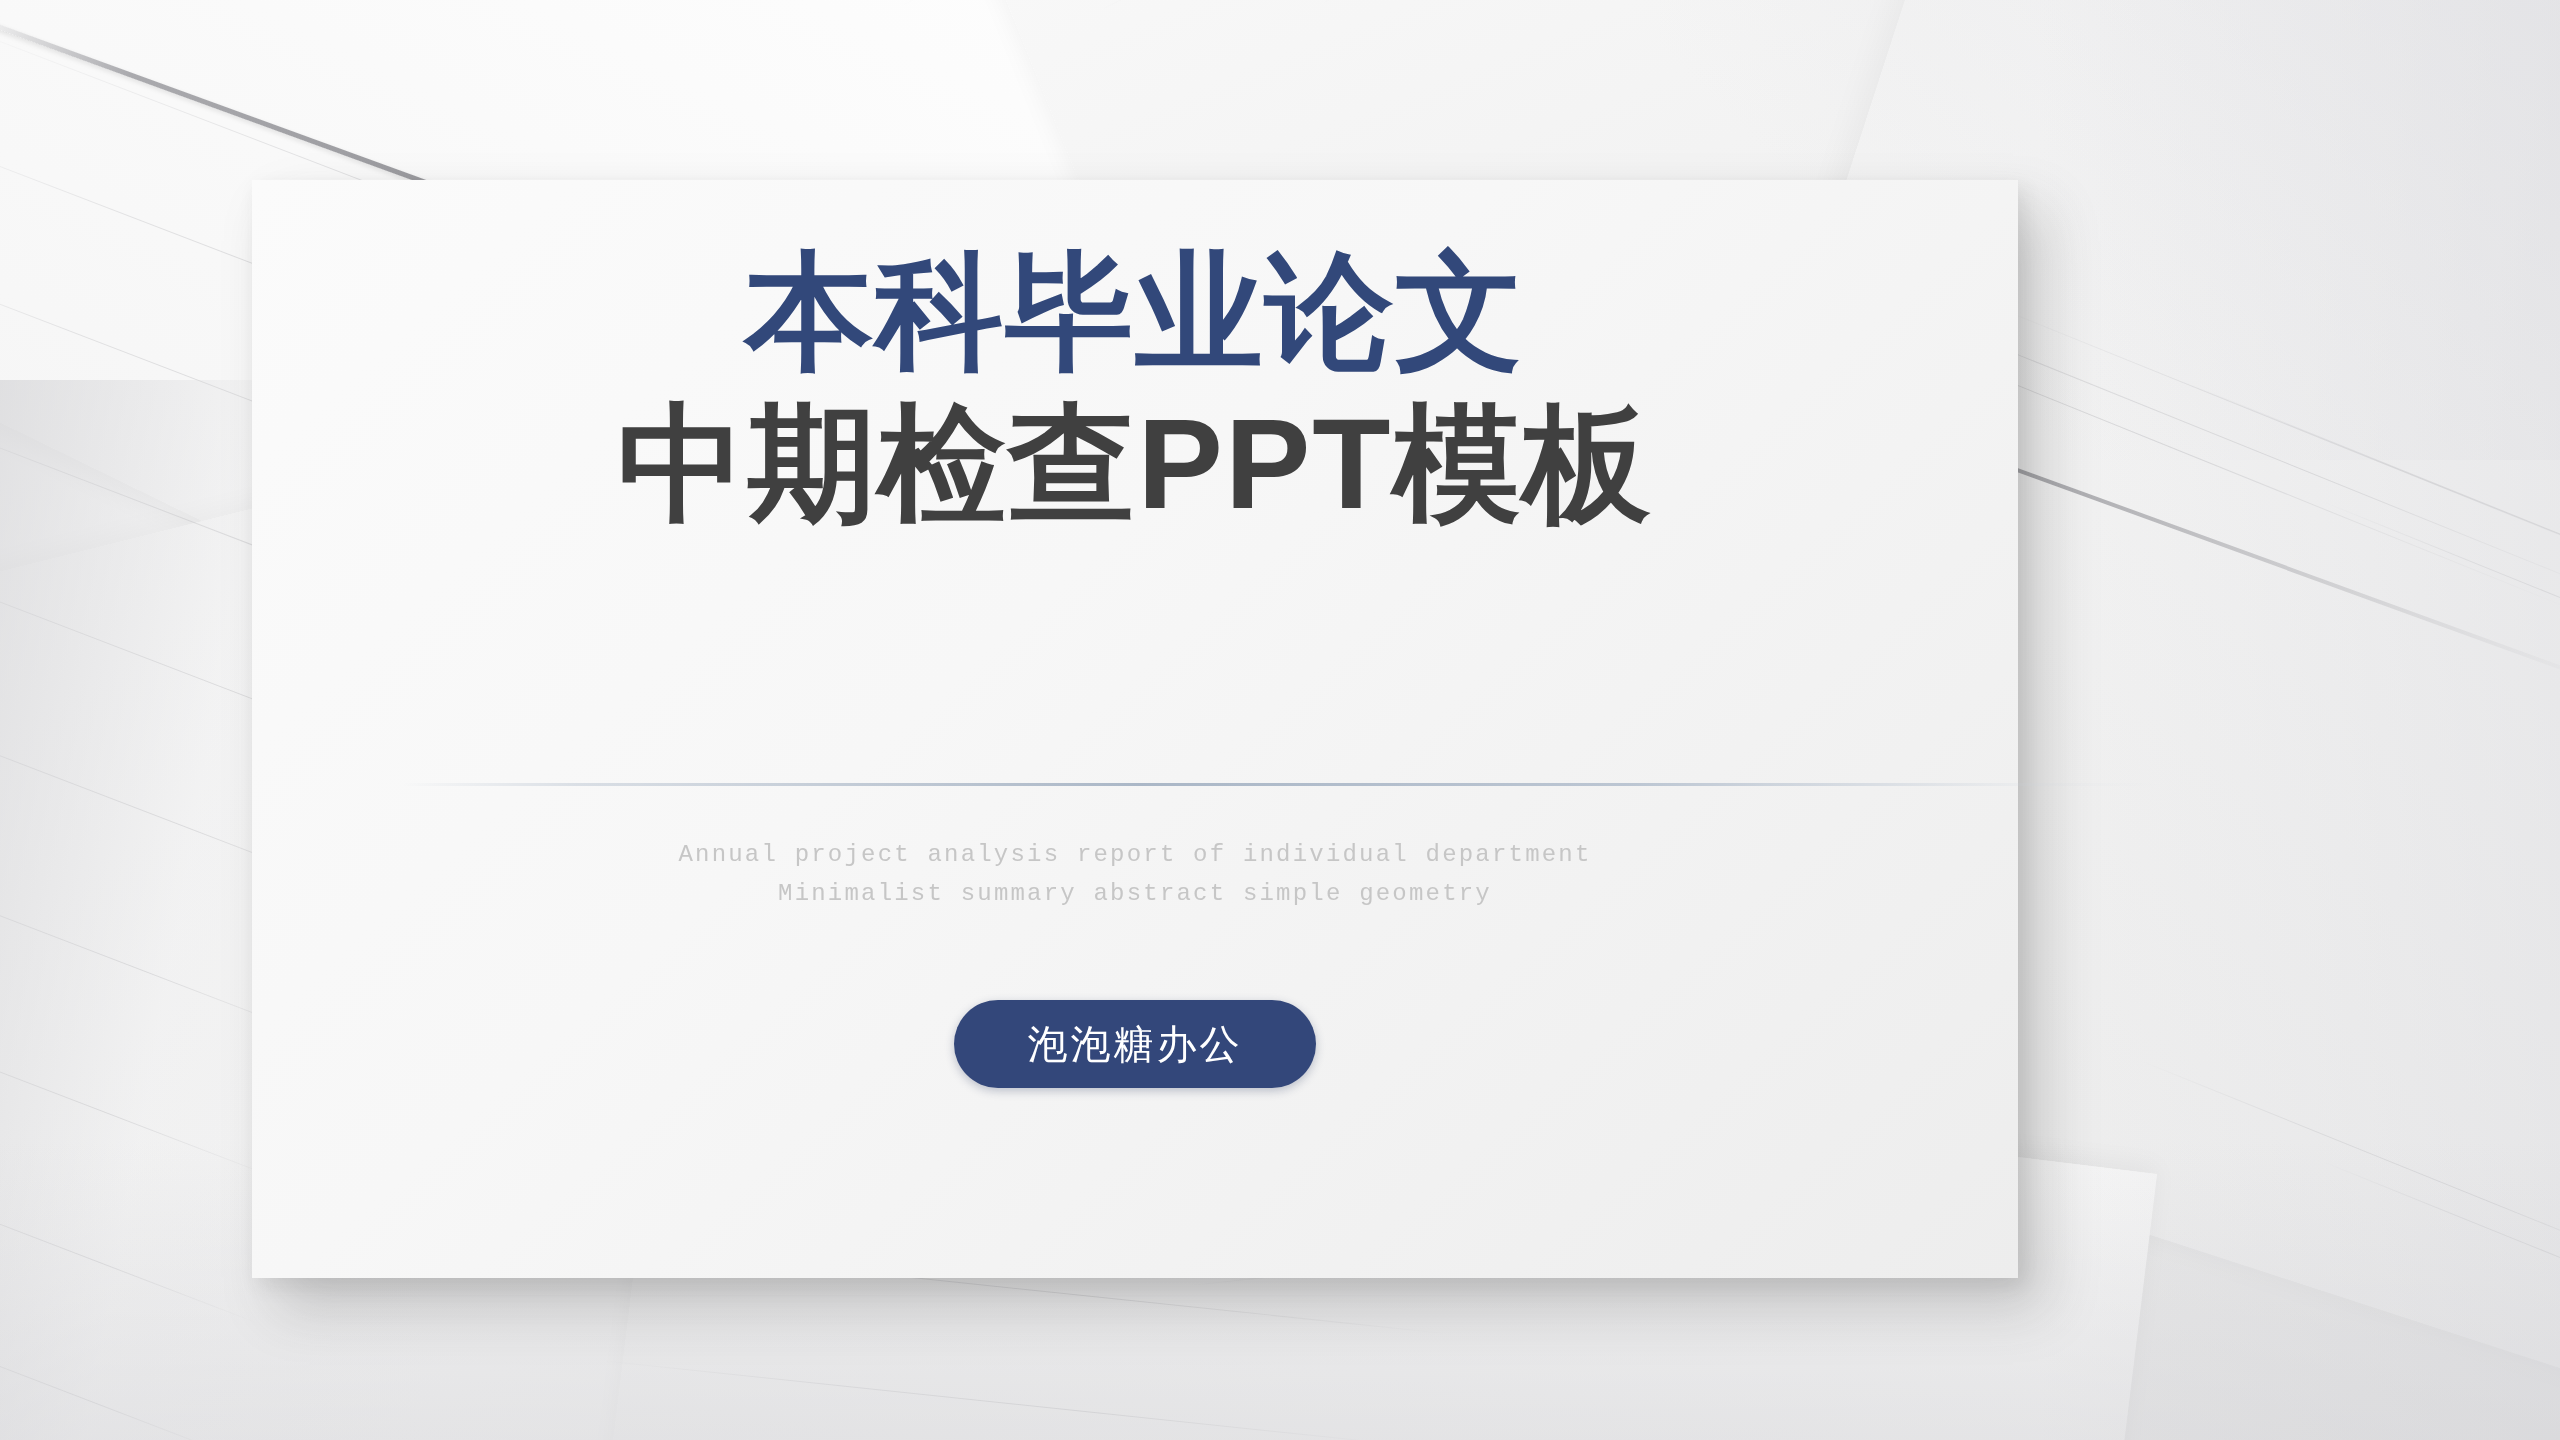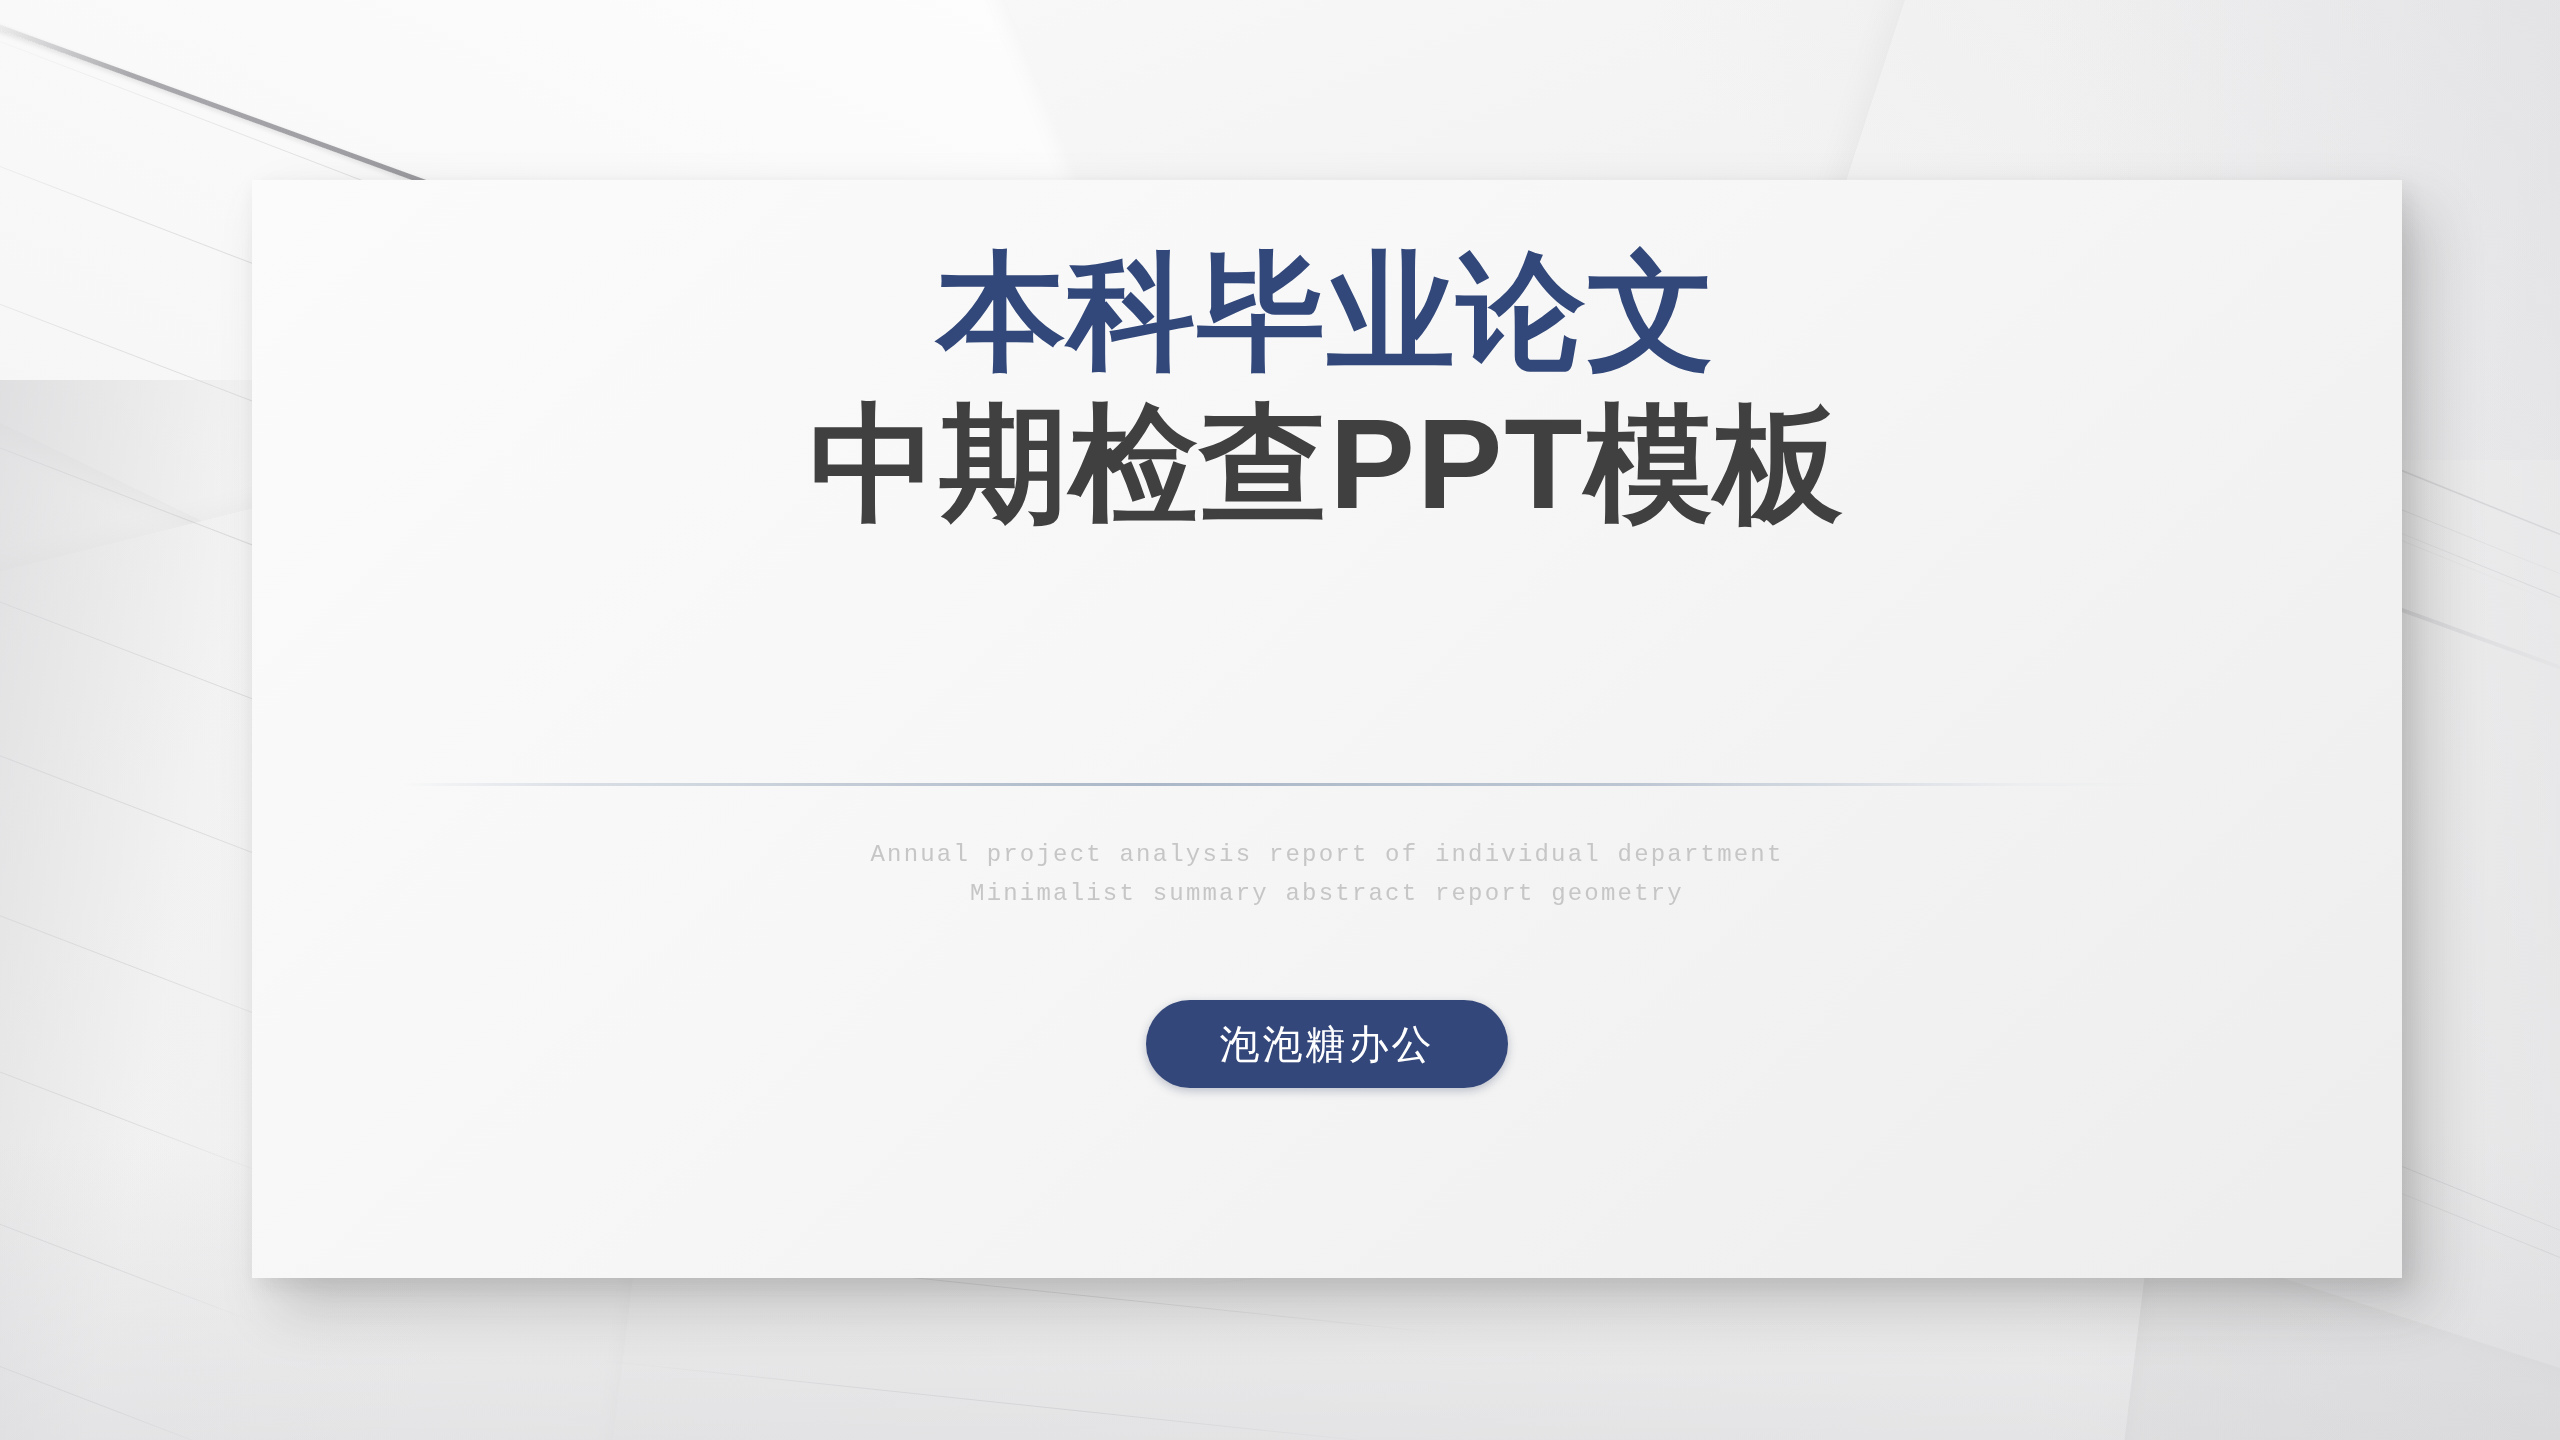--- a/index.html
+++ b/index.html
@@ -171,26 +171,27 @@
     right: 0; top: 0;
     width: 900px; height: 460px;
     background: linear-gradient(225deg, rgba(222,222,226,0.45) 0%, rgba(255,255,255,0) 70%);
   }
 
   
   #slide-card {
     position: absolute;
     left: 252px;
     top: 180px;
-    width: 2150px;
+    width: 1718px;
     height: 1098px;
     background: linear-gradient(138deg, #fbfbfb 0%, #f7f7f7 42%, #ededed 100%);
     box-shadow:
        26px 30px 52px rgba(60,60,60,0.22),
        6px 8px 18px rgba(60,60,60,0.10);
+    padding-left: 48px;
   }
 
   #card-content {
     position: absolute;
     inset: 0;
     display: flex;
     flex-direction: column;
     align-items: center;
   }
 
@@ -338,21 +339,21 @@
 
       <div id="title-block">
         <div class="title-line-1">本科毕业论文</div>
         <div class="title-line-2">中期检查PPT模板</div>
       </div>
 
       <div id="title-divider"></div>
 
       <div id="subtitle-block">
         <div class="subtitle-line">Annual project analysis report of individual department</div>
-        <div class="subtitle-line">Minimalist summary abstract report geometry</div>
+        <div class="subtitle-line">Minimalist summary abstract simple geometry</div>
       </div>
 
       <div id="brand-badge">
         <span id="brand-badge-label">泡泡糖办公</span>
       </div>
 
     </div>
   </div>
 
 </div>

